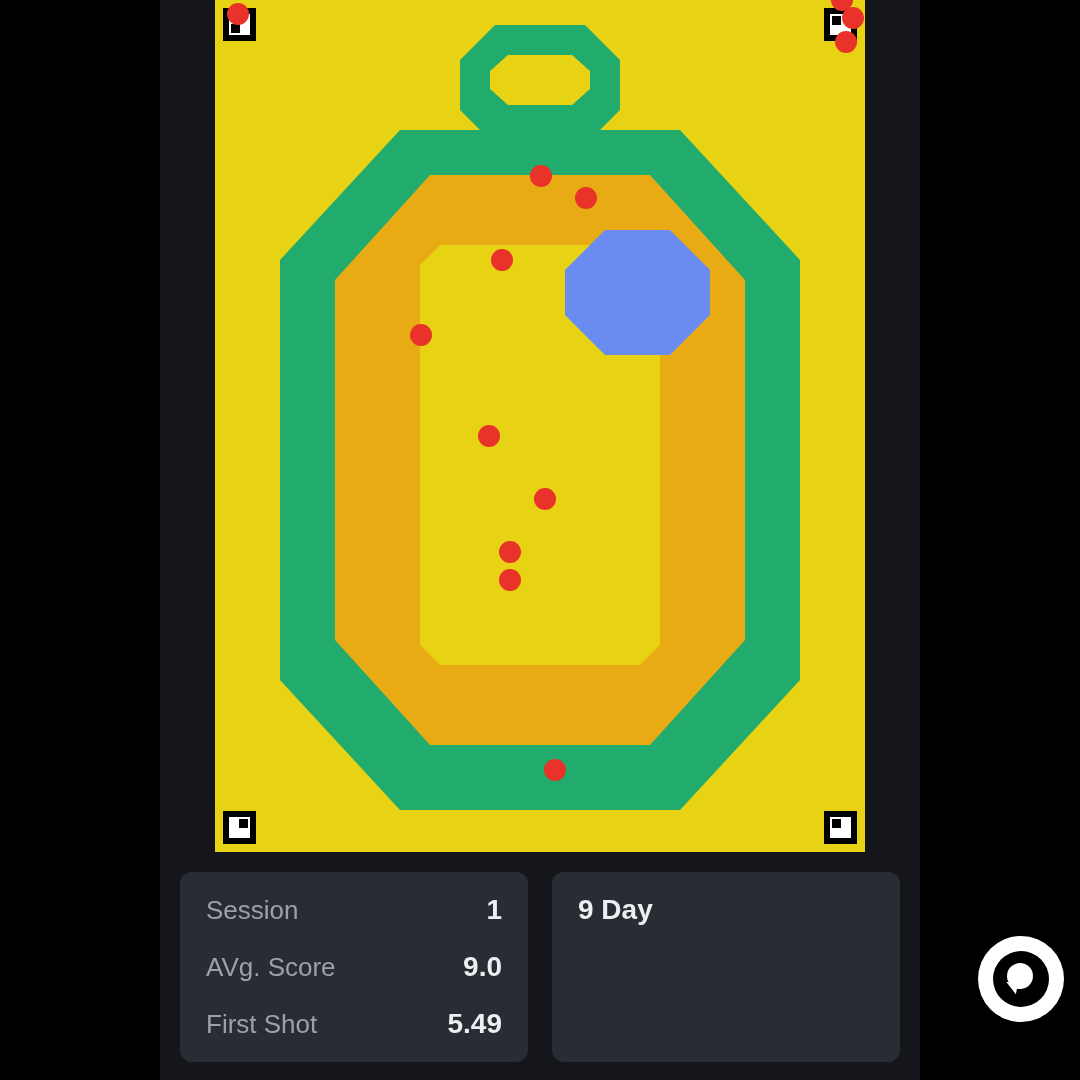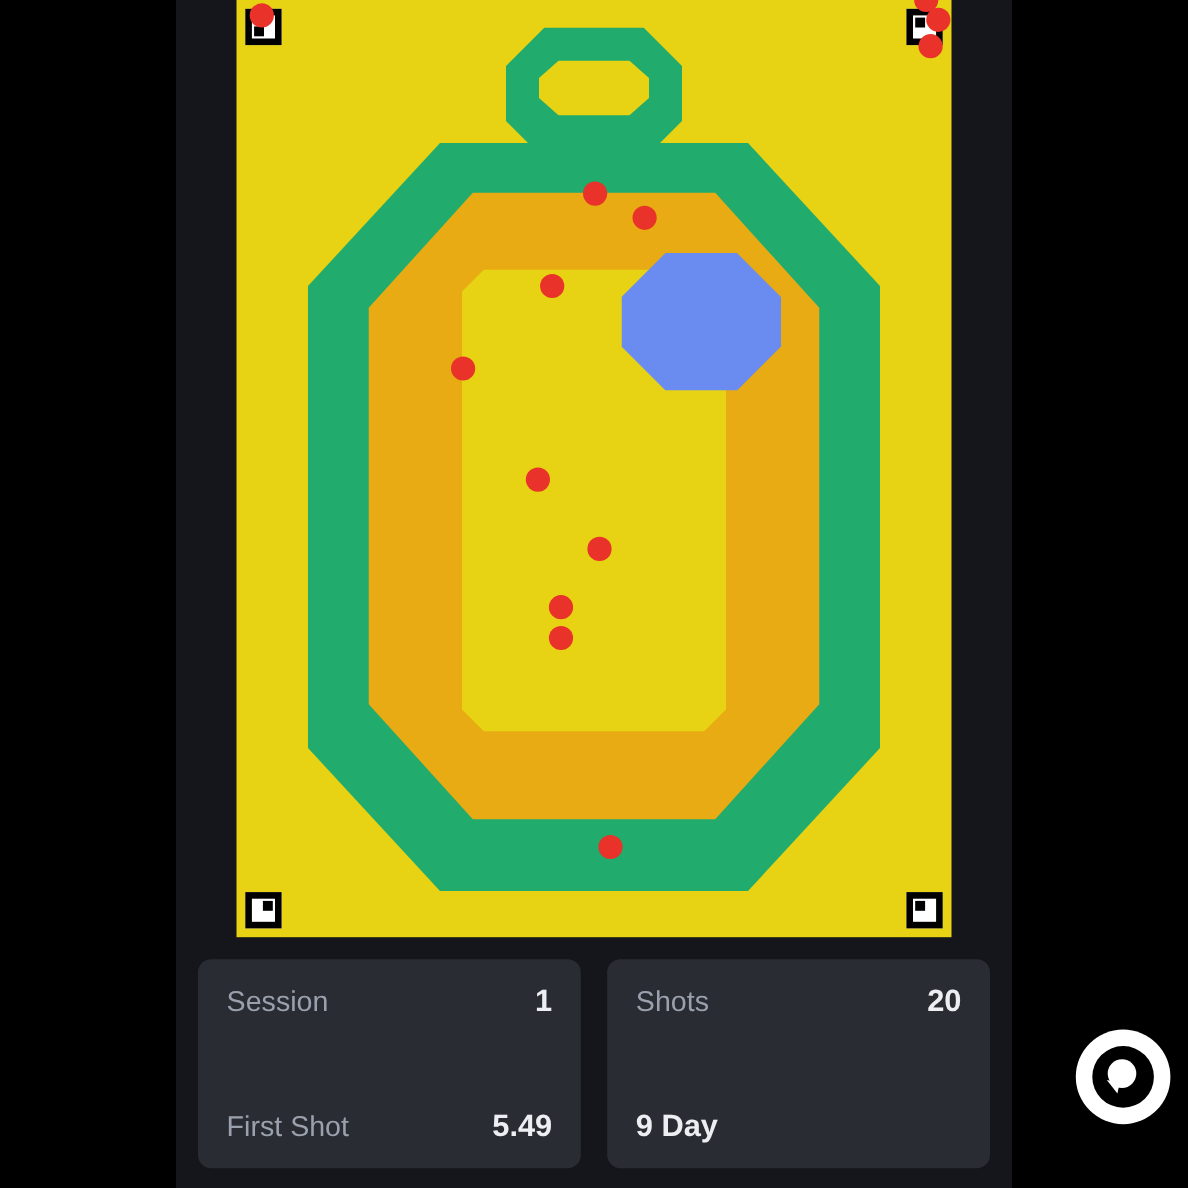--- a/index.html
+++ b/index.html
@@ -141,29 +141,29 @@
         <div class="hit" style="left: 340px; top: 770px;"></div>
       </div>
 
     <div class="stats">
       <div class="card">
         <div class="row">
           <span class="label">Session</span>
           <span class="value">1</span>
         </div>
         <div class="row">
+          <span class="label">AVg. Score</span>
+          <span class="value">9.0</span>
+        </div>
+        <div class="row">
           <span class="label">First Shot</span>
           <span class="value">5.49</span>
         </div>
       </div>
       <div class="card">
-        <div class="row">
-          <span class="label">Shots</span>
-          <span class="value">20</span>
-        </div>
         <div class="row">
           <span class="value">9 Day</span>
         </div>
       </div>
     </div>
   </div>
 
   <div class="badge">
     <div class="badge-inner">
       <div class="badge-eye"></div>

